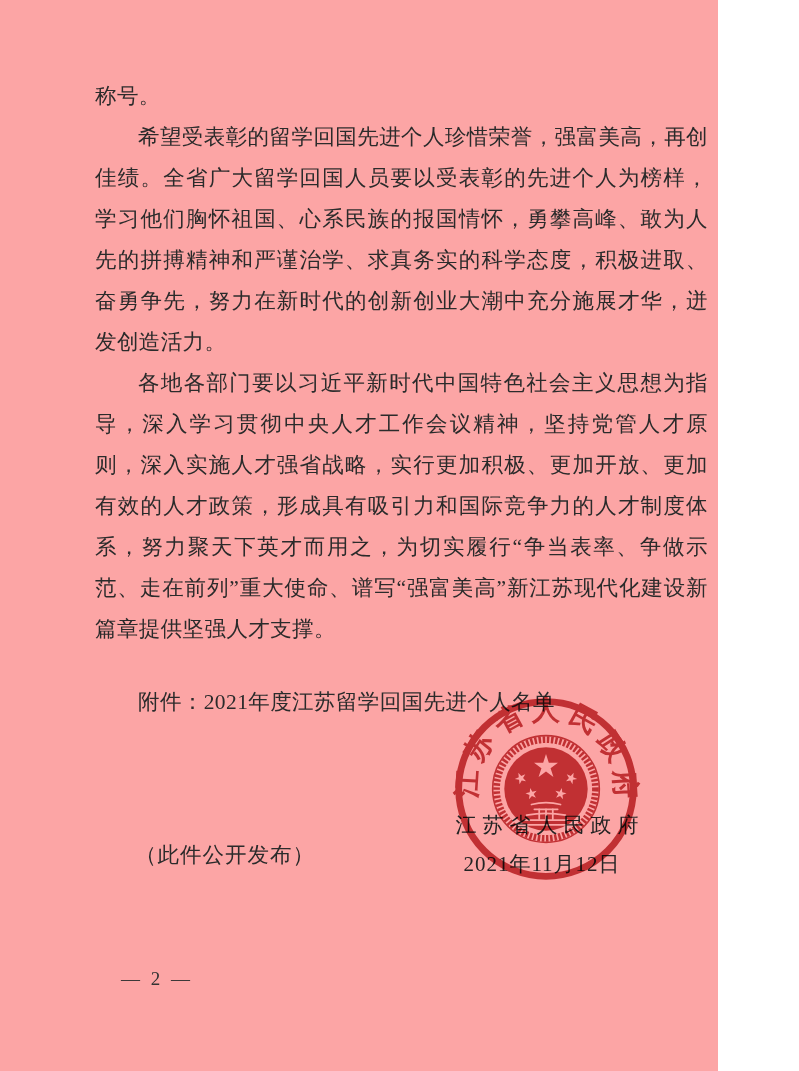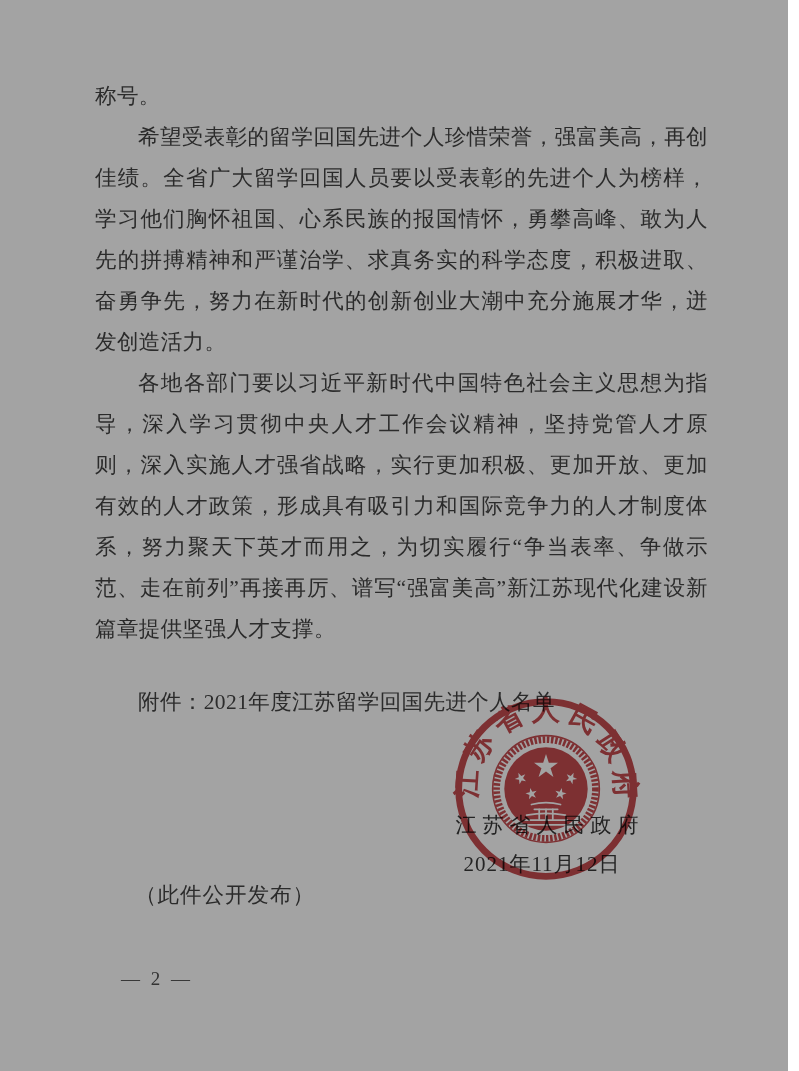--- a/index.html
+++ b/index.html
@@ -1,21 +1,21 @@
 <!DOCTYPE html>
 <html><head>
 <meta charset="utf-8">
 <style>
   * { margin: 0; padding: 0; box-sizing: border-box; }
   html, body { background: #ffffff; }
   .page {
     position: relative;
-    width: 788px;
+    width: 718px;
     height: 1071px;
-    background: #a3a3a3;
+    background: #fca5a5;
     overflow: hidden;
     font-family: "Liberation Serif", "DejaVu Serif", serif;
     color: #2b2b2b;
     text-decoration: underline;
   }
   .doc-body {
     position: absolute;
     left: 95px;
     top: 76px;
     width: 613px;
@@ -55,21 +55,21 @@
     left: 449px;
     top: 692px;
     width: 194px;
     height: 194px;
     mix-blend-mode: multiply;
     opacity: 0.92;
   }
   .release-note {
     position: absolute;
     left: 135px;
-    top: 880px;
+    top: 840px;
     font-size: 21.5px;
     letter-spacing: 1px;
     color: #2b2b2b;
   }
   .page-number {
     position: absolute;
     left: 121px;
     top: 968px;
     font-size: 19px;
     letter-spacing: 3px;
@@ -77,21 +77,21 @@
   }
 </style>
 </head>
 <body>
 
 <div class="page">
 
   <div class="doc-body">
     <p class="para no-indent">称号。</p>
     <p class="para">希望受表彰的留学回国先进个人珍惜荣誉，强富美高，再创佳绩。全省广大留学回国人员要以受表彰的先进个人为榜样，学习他们胸怀祖国、心系民族的报国情怀，勇攀高峰、敢为人先的拼搏精神和严谨治学、求真务实的科学态度，积极进取、奋勇争先，努力在新时代的创新创业大潮中充分施展才华，迸发创造活力。</p>
-    <p class="para">各地各部门要以习近平新时代中国特色社会主义思想为指导，深入学习贯彻中央人才工作会议精神，坚持党管人才原则，深入实施人才强省战略，实行更加积极、更加开放、更加有效的人才政策，形成具有吸引力和国际竞争力的人才制度体系，努力聚天下英才而用之，为切实履行“争当表率、争做示范、走在前列”再接再厉、谱写“强富美高”新江苏现代化建设新篇章提供坚强人才支撑。</p>
+    <p class="para">各地各部门要以习近平新时代中国特色社会主义思想为指导，深入学习贯彻中央人才工作会议精神，坚持党管人才原则，深入实施人才强省战略，实行更加积极、更加开放、更加有效的人才政策，形成具有吸引力和国际竞争力的人才制度体系，努力聚天下英才而用之，为切实履行“争当表率、争做示范、走在前列”重大使命、谱写“强富美高”新江苏现代化建设新篇章提供坚强人才支撑。</p>
     <p class="para attachment">附件：2021年度江苏留学回国先进个人名单</p>
   </div>
 
   <div class="signature">江苏省人民政府</div>
   <div class="issue-date">2021年11月12日</div>
 
   <svg class="seal" viewBox="0 0 200 200" xmlns="http://www.w3.org/2000/svg">
     <defs>
       <polygon id="star5" points="0,-1 0.224,-0.309 0.951,-0.309 0.363,0.118 0.588,0.809 0,0.382 -0.588,0.809 -0.363,0.118 -0.951,-0.309 -0.224,-0.309"></polygon>
       <path id="sealArc" d="M 41,141.3 A 72,72 0 1 1 159,141.3" fill="none"></path>

